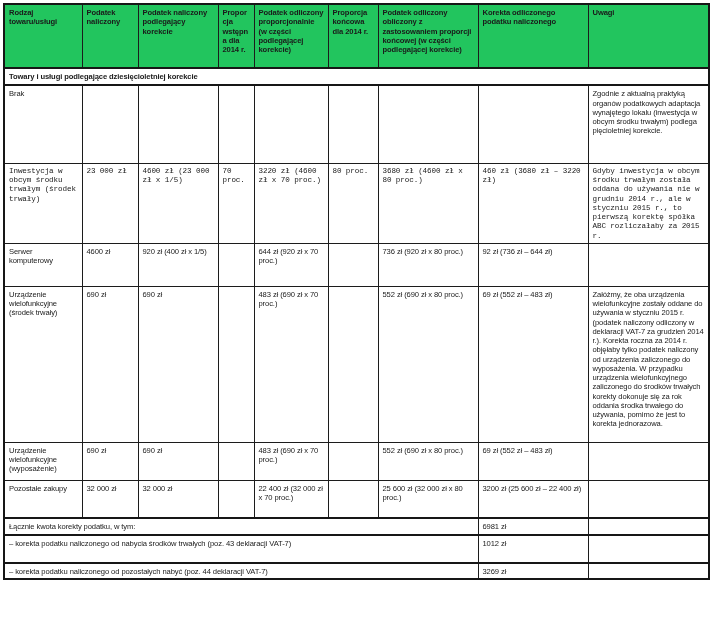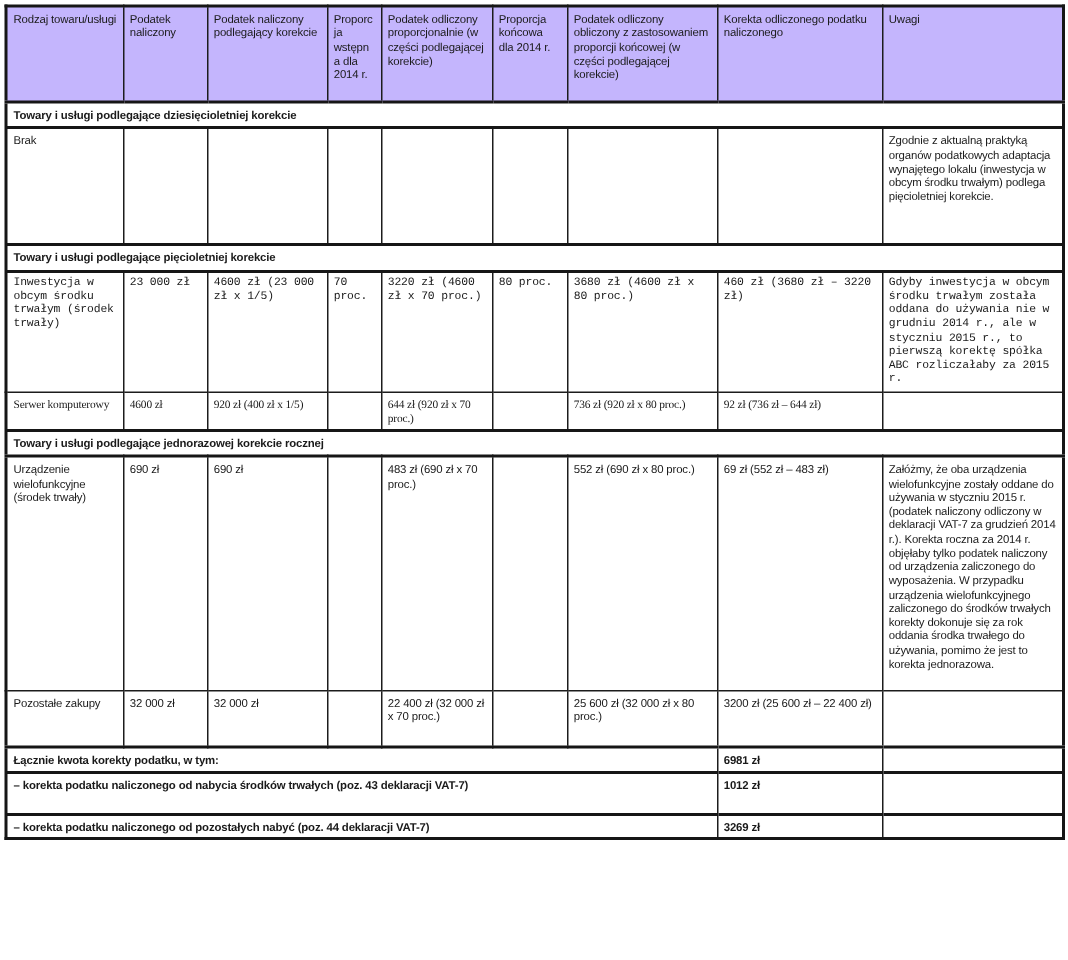--- a/index.html
+++ b/index.html
@@ -20,33 +20,33 @@
     vertical-align:top;
     text-align:left;
     padding:3px 4px 2px 4px;
     font-size:7.6px;
     line-height:1.22;
     letter-spacing:-0.1px;
     overflow-wrap:break-word;
     word-break:break-word;
   }
   thead th{
-    background:#c4b5fd;
-    font-weight:400;
+    background:#22c55e;
+    font-weight:700;
     border-bottom:2px solid #161616;
   }
   tr.section-row td{
     font-weight:700;
     border-top:2px solid #161616;
     border-bottom:2px solid #161616;
     padding-top:3px;padding-bottom:3px;
     background:#fff;
   }
   tr.footer-row td{
-    font-weight:700;
+    font-weight:400;
     border-top:2px solid #161616;
   }
   tr.data-row td{font-weight:400;}
   
   col.c0{width:78px;}
   col.c1{width:56px;}
   col.c2{width:80px;}
   col.c3{width:36px;}
   col.c4{width:74px;}
   col.c5{width:50px;}
@@ -90,58 +90,63 @@
         <td>Brak</td>
         <td></td>
         <td></td>
         <td></td>
         <td></td>
         <td></td>
         <td></td>
         <td></td>
         <td>Zgodnie z aktualną praktyką organów podatkowych adaptacja wynajętego lokalu (inwestycja w obcym środku trwałym) podlega pięcioletniej korekcie.</td>
       </tr>
-      <tr class="section-row" style="height: 13px;">
-        <td colspan="9">Towary i usługi podlegające pięcioletniej korekcie</td>
-      </tr>
       <tr class="data-row" style="height: 58px; font-family: Liberation Mono, monospace;">
         <td>Inwestycja w obcym środku trwałym (środek trwały)</td>
         <td>23 000 zł</td>
         <td>4600 zł (23 000 zł x 1/5)</td>
         <td>70 proc.</td>
         <td>3220 zł (4600 zł x 70 proc.)</td>
         <td>80 proc.</td>
         <td>3680 zł (4600 zł x 80 proc.)</td>
         <td>460 zł (3680 zł – 3220 zł)</td>
         <td>Gdyby inwestycja w obcym środku trwałym została oddana do używania nie w grudniu 2014 r., ale w styczniu 2015 r., to pierwszą korektę spółka ABC rozliczałaby za 2015 r.</td>
       </tr>
-      <tr class="data-row" style="height: 26px; font-family: Liberation Serif, serif;">
+      <tr class="data-row" style="height: 43px;">
         <td>Serwer komputerowy</td>
         <td>4600 zł</td>
         <td>920 zł (400 zł x 1/5)</td>
         <td></td>
         <td>644 zł (920 zł x 70 proc.)</td>
         <td></td>
         <td>736 zł (920 zł x 80 proc.)</td>
         <td>92 zł (736 zł – 644 zł)</td>
         <td></td>
-      </tr>
-      <tr class="section-row" style="height: 13px;">
-        <td colspan="9">Towary i usługi podlegające jednorazowej korekcie rocznej</td>
       </tr>
       <tr class="data-row" style="height: 156px;">
         <td>Urządzenie wielofunkcyjne (środek trwały)</td>
         <td>690 zł</td>
         <td>690 zł</td>
         <td></td>
         <td>483 zł (690 zł x 70 proc.)</td>
         <td></td>
         <td>552 zł (690 zł x 80 proc.)</td>
         <td>69 zł (552 zł – 483 zł)</td>
         <td>Załóżmy, że oba urządzenia wielofunkcyjne zostały oddane do używania w styczniu 2015 r. (podatek naliczony odliczony w deklaracji VAT-7 za grudzień 2014 r.). Korekta roczna za 2014 r. objęłaby tylko podatek naliczony od urządzenia zaliczonego do wyposażenia. W przypadku urządzenia wielofunkcyjnego zaliczonego do środków trwałych korekty dokonuje się za rok oddania środka trwałego do używania, pomimo że jest to korekta jednorazowa.</td>
+      </tr>
+      <tr class="data-row" style="height: 38px;">
+        <td>Urządzenie wielofunkcyjne (wyposażenie)</td>
+        <td>690 zł</td>
+        <td>690 zł</td>
+        <td></td>
+        <td>483 zł (690 zł x 70 proc.)</td>
+        <td></td>
+        <td>552 zł (690 zł x 80 proc.)</td>
+        <td>69 zł (552 zł – 483 zł)</td>
+        <td></td>
       </tr>
       <tr class="data-row" style="height: 38px;">
         <td>Pozostałe zakupy</td>
         <td>32 000 zł</td>
         <td>32 000 zł</td>
         <td></td>
         <td>22 400 zł (32 000 zł x 70 proc.)</td>
         <td></td>
         <td>25 600 zł (32 000 zł x 80 proc.)</td>
         <td>3200 zł (25 600 zł – 22 400 zł)</td>

